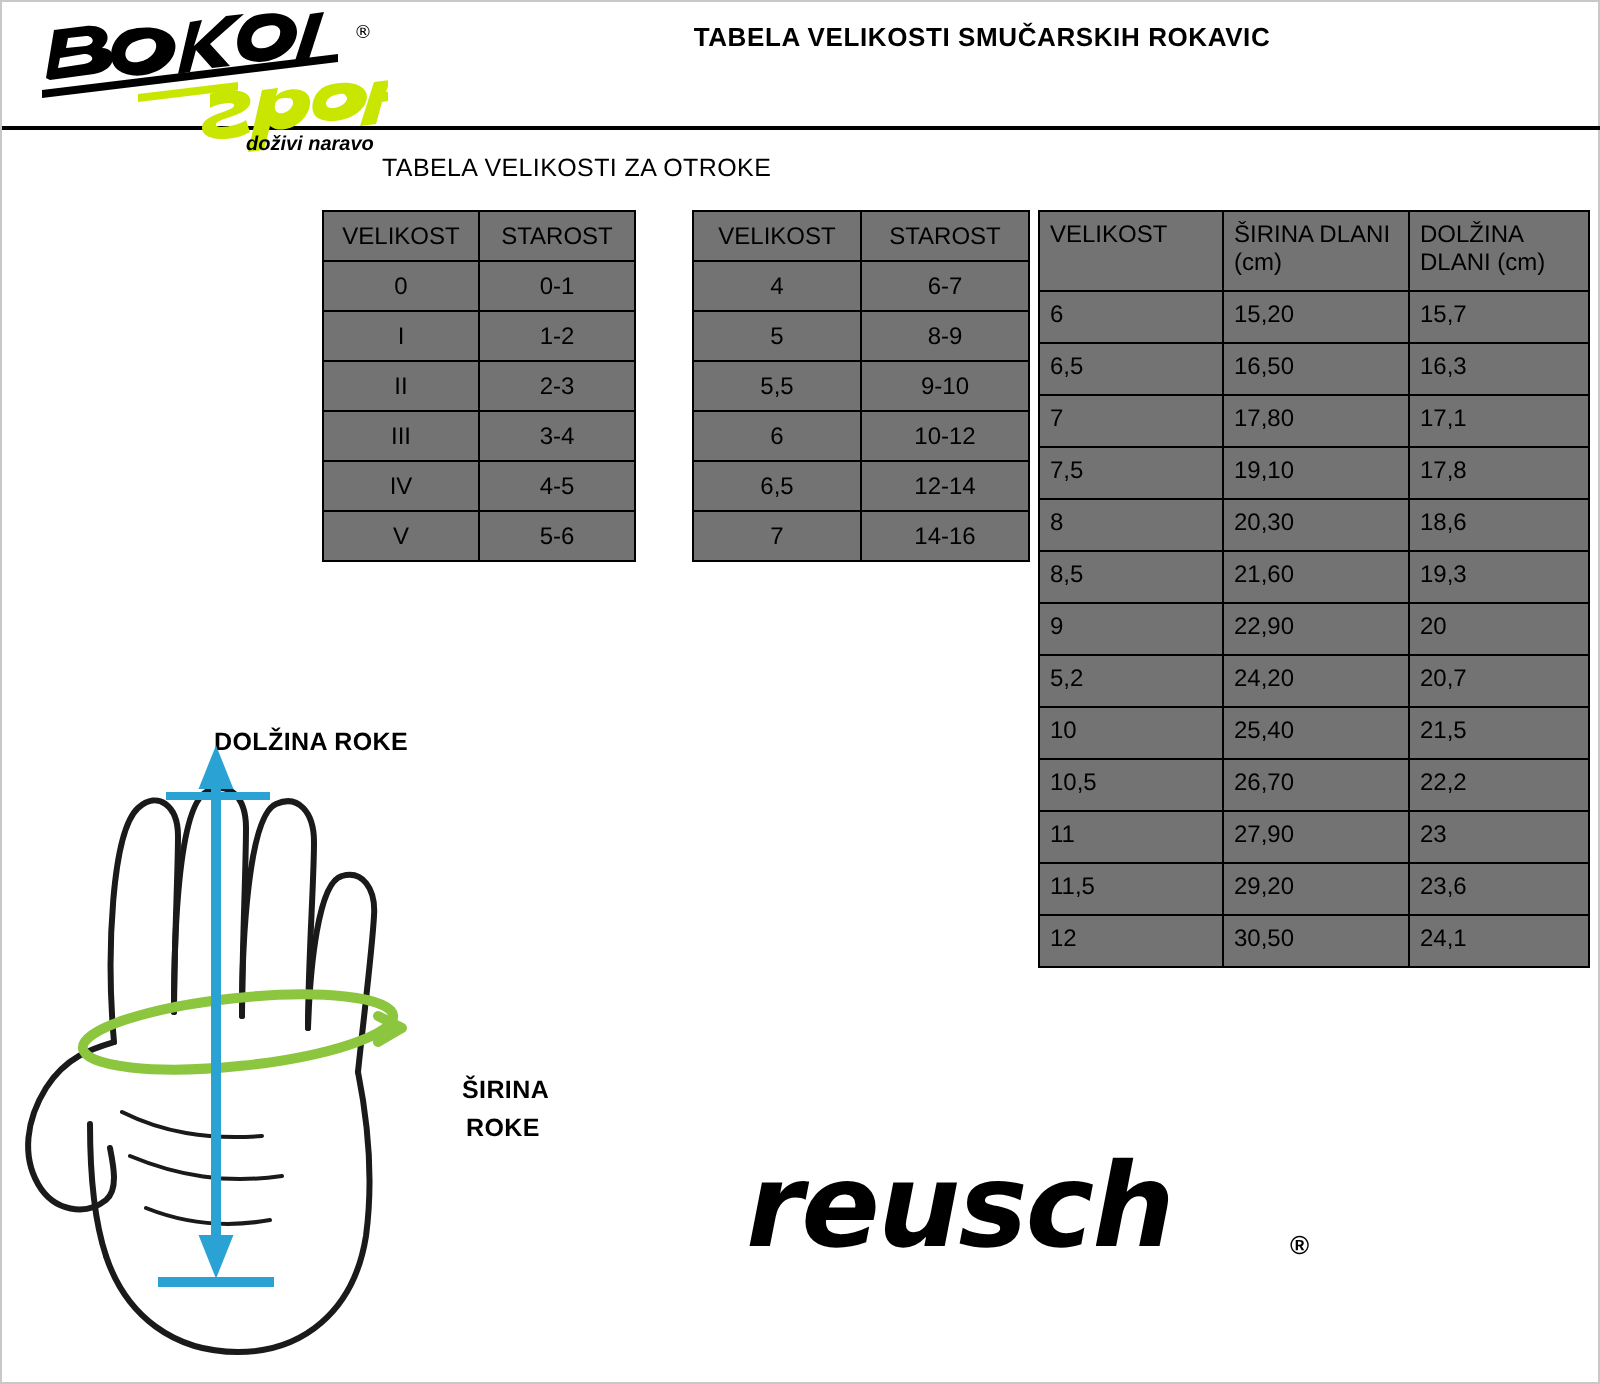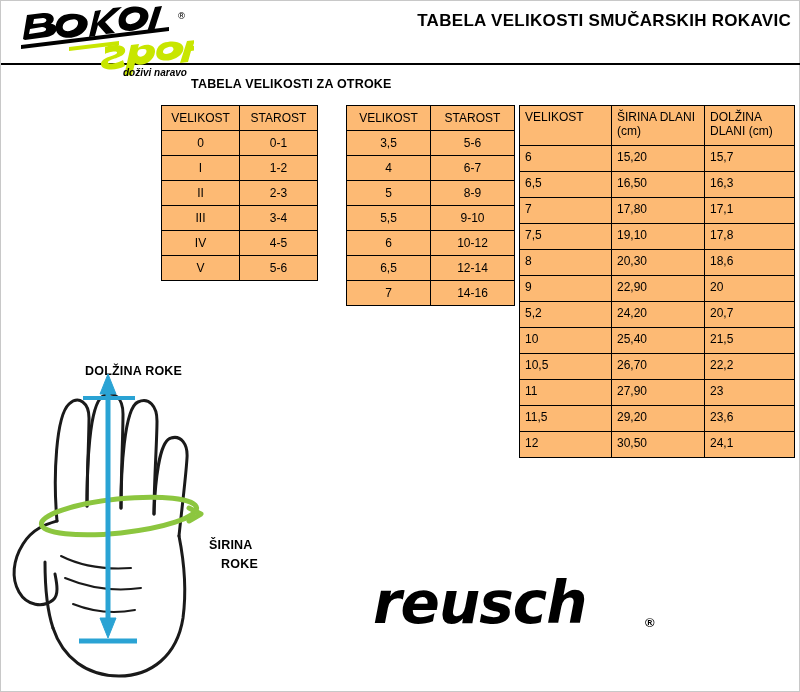--- a/index.html
+++ b/index.html
@@ -30,22 +30,22 @@
     top: 62px;
     width: 800px;
     height: 2px;
     background: #000000;
   }
   .main-title {
     position: absolute;
     left: 190px;
     top: 10px;
     width: 600px;
-    text-align: right;
-    font-size: 17px;
+    text-align: center;
+    font-size: 13px;
     font-weight: bold;
     letter-spacing: 0.3px;
   }
 
   
   .logo-wrap {
     position: absolute;
     left: 8px;
     top: 4px;
     width: 185px;
@@ -59,32 +59,32 @@
     font-size: 10px;
     font-weight: bold;
     font-style: italic;
     margin-left: 16px;
   }
 
   
   .sec-title {
     position: absolute;
     font-size: 12.5px;
-    font-weight: bold;
+    font-weight: normal;
     letter-spacing: 0.2px;
   }
   #kids-title { left: 190px; top: 76px; }
   #adults-title { left: 528px; top: 76px; }
 
   
   table.sz {
     position: absolute;
     border-collapse: collapse;
     font-size: 12px;
-    background: #fdba74;
+    background: #737373;
   }
   table.sz th, table.sz td {
     border: 1px solid #000000;
     font-weight: normal;
     box-sizing: border-box;
   }
   table.sz.centered th, table.sz.centered td {
     text-align: center;
     vertical-align: middle;
     height: 25px;
@@ -117,24 +117,25 @@
     left: 0px;
     top: 355px;
     width: 300px;
     height: 330px;
   }
   .lbl {
     position: absolute;
     font-size: 12.5px;
     font-weight: bold;
     letter-spacing: 0.2px;
+    margin-left: 22px;
   }
   #lbl-length { left: 84px; top: 363px; }
   #lbl-width-1 { left: 208px; top: 537px; }
-  #lbl-width-2 { left: 220px; top: 556px; }
+  #lbl-width-2 { left: 210px; top: 556px; }
 
   
   .reusch {
     position: absolute;
     left: 372px;
     top: 572px;
     width: 310px;
     height: 70px;
   }
   .reusch-text {
@@ -235,24 +236,20 @@
         <col class="c2">
       </colgroup>
     <thead>
       <tr>
         <th>VELIKOST</th>
         <th>STAROST</th>
       </tr>
     </thead>
     <tbody>
       <tr>
-        <td>3,5</td>
-        <td>5-6</td>
-      </tr>
-      <tr>
         <td>4</td>
         <td>6-7</td>
       </tr>
       <tr>
         <td>5</td>
         <td>8-9</td>
       </tr>
       <tr>
         <td>5,5</td>
         <td>9-10</td>
@@ -305,20 +302,25 @@
         <td>7,5</td>
         <td>19,10</td>
         <td>17,8</td>
       </tr>
       <tr>
         <td>8</td>
         <td>20,30</td>
         <td>18,6</td>
       </tr>
       <tr>
+        <td>8,5</td>
+        <td>21,60</td>
+        <td>19,3</td>
+      </tr>
+      <tr>
         <td>9</td>
         <td>22,90</td>
         <td>20</td>
       </tr>
       <tr>
         <td>5,2</td>
         <td>24,20</td>
         <td>20,7</td>
       </tr>
       <tr>

